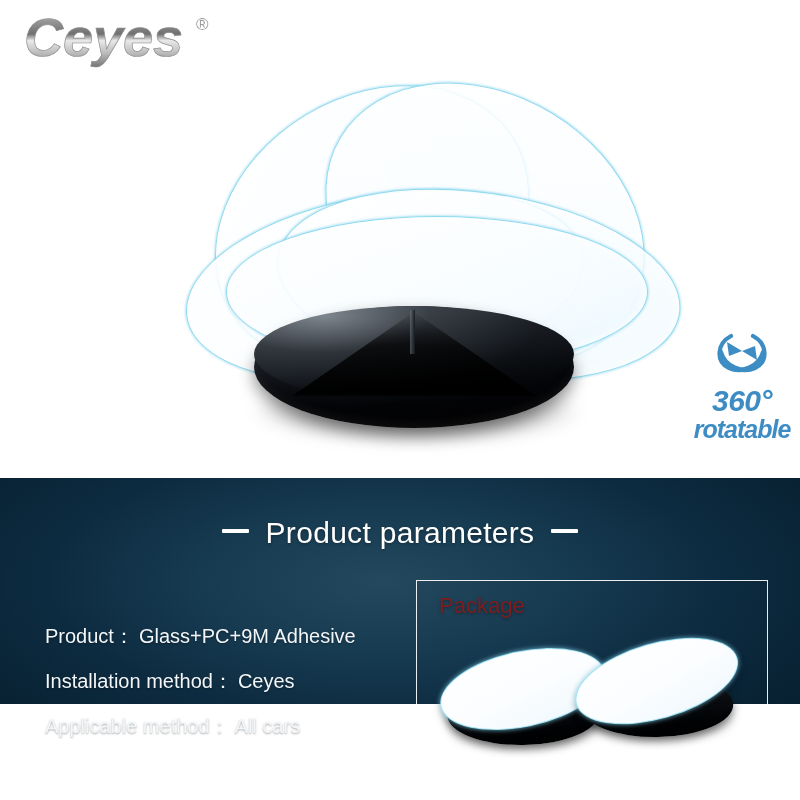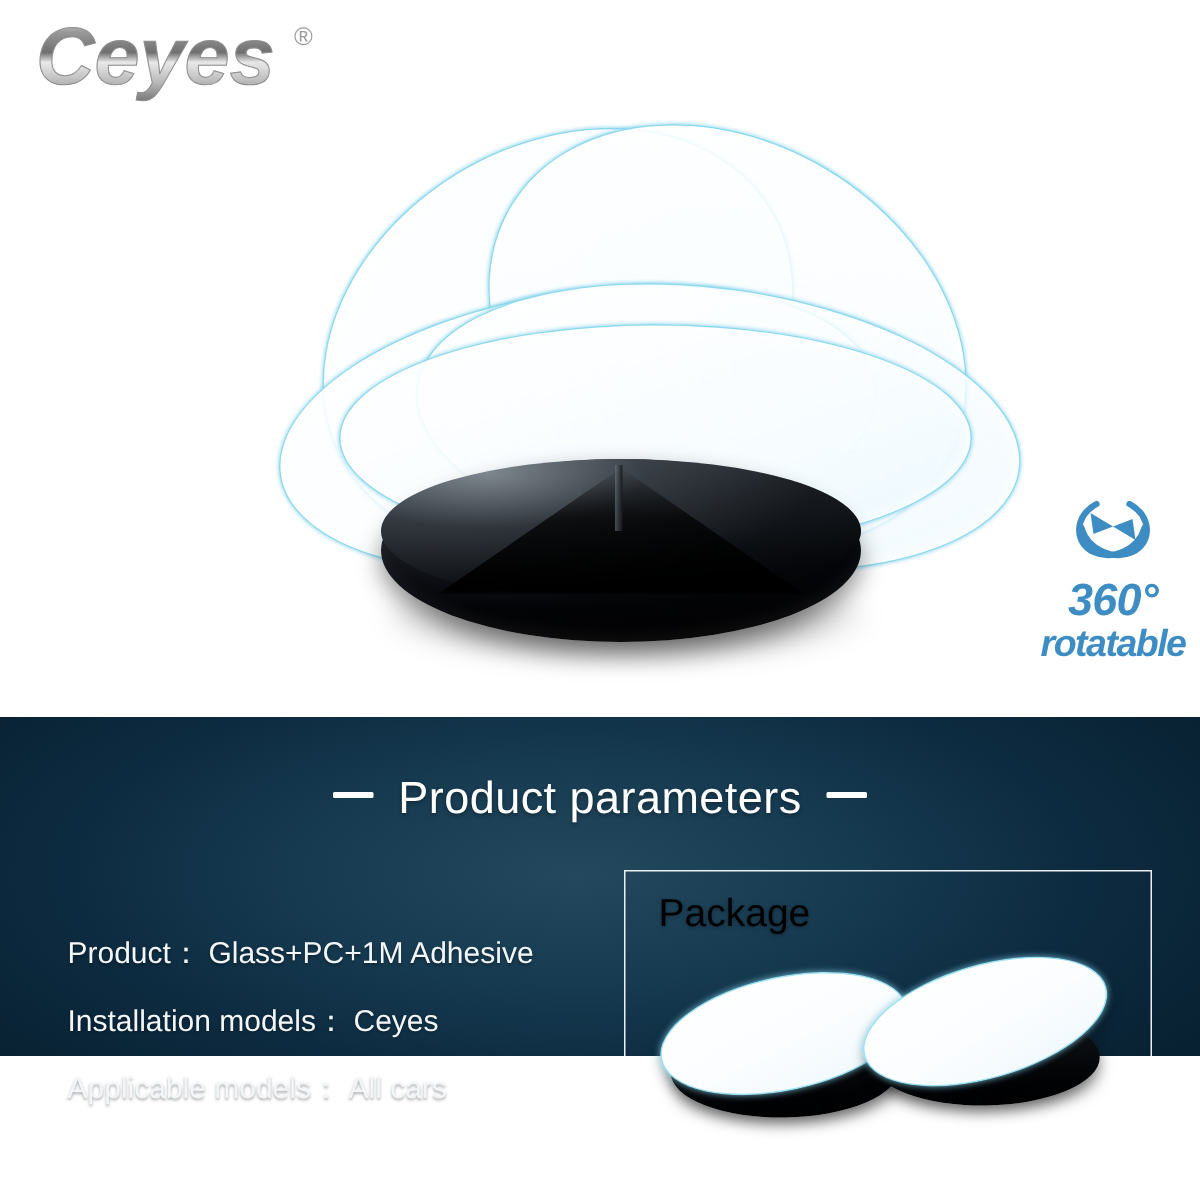--- a/index.html
+++ b/index.html
@@ -102,21 +102,21 @@
   }
   .spec-row .sv{margin-left:5px;}
 
   
   .package{
     position:absolute;left:416px;top:580px;width:352px;height:196px;
     border:1px solid rgba(255,255,255,.92);
     box-sizing:border-box;overflow:hidden;
   }
   .package-label{
-    position:absolute;left:22px;top:14px;color:#000000;font-size:26px;line-height:1;
+    position:absolute;left:22px;top:14px;color:#7f1d1d;font-size:22px;line-height:1;
     text-shadow:0 1px 3px rgba(0,0,0,.35);
   }
   .pk-item{position:absolute;width:170px;height:104px;}
   .pk-item.a{left:22px;top:70px;transform:rotate(-1deg);}
   .pk-item.b{left:156px;top:62px;transform:rotate(-1deg);}
   .pk-shadow{
     position:absolute;left:10px;top:62px;width:150px;height:36px;border-radius:50%;
     background:radial-gradient(ellipse at 50% 50%,rgba(0,0,0,.45) 0%,rgba(0,0,0,.18) 52%,rgba(0,0,0,0) 75%);
     filter:blur(5px);
   }
@@ -190,27 +190,27 @@
   </div>
 
   <div class="lower">
 
     <div class="section-title">
       <span class="dash"></span><span>Product parameters</span><span class="dash"></span>
     </div>
 
     <div class="specs">
       <div class="spec-row">
-        <span>Product：</span><span class="sv">Glass+PC+1M Adhesive</span>
+        <span>Product：</span><span class="sv">Glass+PC+9M Adhesive</span>
       </div>
       <div class="spec-row">
-        <span>Installation models：</span><span class="sv">Ceyes</span>
+        <span>Installation method：</span><span class="sv">Ceyes</span>
       </div>
       <div class="spec-row">
-        <span>Applicable models：</span><span class="sv">All cars</span>
+        <span>Applicable method：</span><span class="sv">All cars</span>
       </div>
     </div>
   </div>
 
   <div class="package">
     <div class="package-label">Package</div>
 
     <div class="pk-item a">
       <div class="pk-shadow"></div>
       <div class="pk-base"></div>

